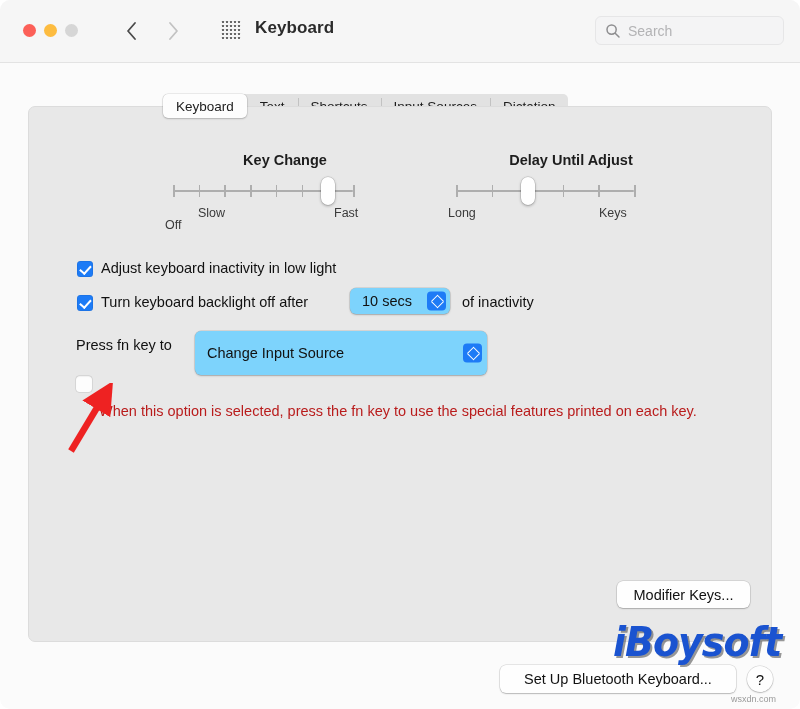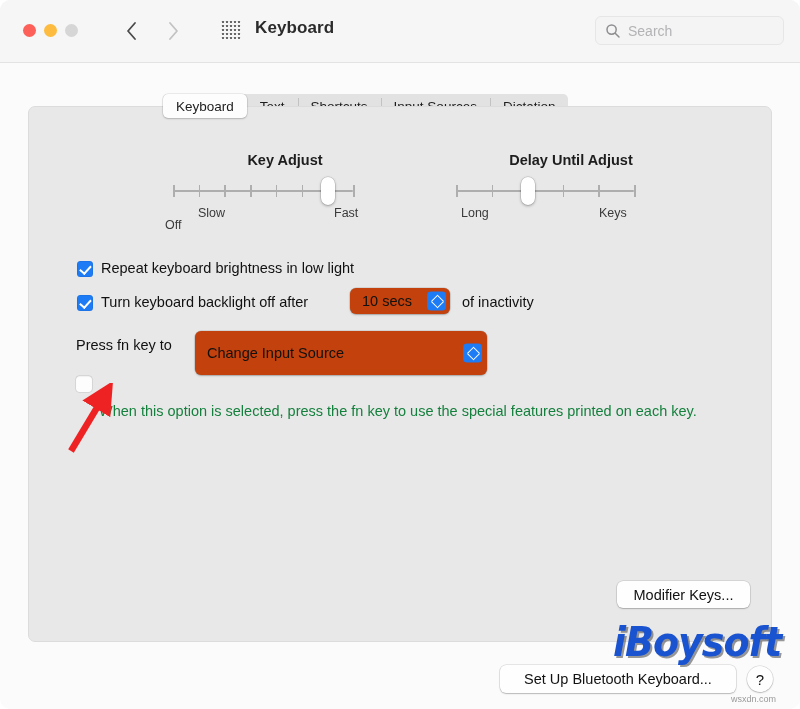--- a/index.html
+++ b/index.html
@@ -167,21 +167,21 @@
     border: solid #fff; border-width: 0 2px 2px 0;
     transform: rotate(42deg);
   }
   .rowtext {
     position: absolute;
     font-size: 14.5px; color: #111111; white-space: nowrap;
   }
 
   .popup {
     position: absolute;
-    background: #c2410c;
+    background: #7dd3fc;
     border-radius: 6px;
     box-shadow: 0 0 0 0.5px rgba(0,0,0,0.16), 0 1px 2px rgba(0,0,0,0.22);
     display: flex; align-items: center;
   }
   .popup .pv {
     font-size: 14.5px; color: #111111;
     padding-left: 12px; white-space: nowrap;
   }
   .stepper {
     position: absolute; top: 50%; transform: translateY(-50%);
@@ -193,21 +193,21 @@
     content: "";
     position: absolute; left: 5.5px;
     width: 8px; height: 8px;
     border: solid #ffffff; border-width: 1.6px 1.6px 0 0;
   }
   .stepper::before { top: 5.2px;  transform: rotate(-45deg); }
   .stepper::after  { top: 6.2px;  transform: rotate(135deg); }
 
   .desc {
     position: absolute;
-    font-size: 14.5px; color: #15803d; line-height: 19px;
+    font-size: 14.5px; color: #b91c1c; line-height: 19px;
   }
 
   
   .btn {
     position: absolute;
     background: #fefefe;
     border-radius: 6px;
     box-shadow: 0 0 0 0.5px rgba(0,0,0,0.17), 0 1px 1.5px rgba(0,0,0,0.2);
     display: flex; align-items: center; justify-content: center;
     font-size: 14.5px; color: #111111;
@@ -317,21 +317,21 @@
       <span>Input Sources</span>
     </div>
     <div class="tab">
       <span>Dictation</span>
     </div>
   </div>
 
   <div id="panel">
 
     <div class="slider-group" id="sg-key-repeat" style="left:132px; top:45px; width:248px; height:75px;">
-      <div class="slider-title">Key Adjust</div>
+      <div class="slider-title">Key Change</div>
       <div class="track" style="width:180px; left:12px;"></div>
       <div class="tick" style="left:12px;"></div>
       <div class="tick" style="left:37.7px;"></div>
       <div class="tick" style="left:63.4px;"></div>
       <div class="tick" style="left:89.1px;"></div>
       <div class="tick" style="left:114.9px;"></div>
       <div class="tick" style="left:140.6px;"></div>
       <div class="tick" style="left:166.3px;"></div>
       <div class="tick" style="left:192px;"></div>
       <div class="thumb" style="left:167px;"></div>
@@ -343,26 +343,26 @@
     <div class="slider-group" id="sg-delay" style="left:418px; top:45px; width:248px; height:75px;">
       <div class="slider-title">Delay Until Adjust</div>
       <div class="track" style="width:178px; left:9px;"></div>
       <div class="tick" style="left:9px;"></div>
       <div class="tick" style="left:44.6px;"></div>
       <div class="tick" style="left:80.2px;"></div>
       <div class="tick" style="left:115.8px;"></div>
       <div class="tick" style="left:151.4px;"></div>
       <div class="tick" style="left:187px;"></div>
       <div class="thumb" style="left:81px;"></div>
-      <div class="slabel" style="left:1px;margin-left:13px;">Long</div>
+      <div class="slabel" style="left:1px;">Long</div>
       <div class="slabel" style="left:152px;">Keys</div>
     </div>
 
     <div class="cb on" style="left:48px; top:154px;"></div>
-    <div class="rowtext" style="left:72px; top:153px;">Repeat keyboard brightness in low light</div>
+    <div class="rowtext" style="left:72px; top:153px;">Adjust keyboard inactivity in low light</div>
 
     <div class="cb on" style="left:48px; top:188px;"></div>
     <div class="rowtext" style="left:72px; top:187px;">Turn keyboard backlight off after</div>
     <div class="popup" style="left:321px; top:181px; width:100px; height:26px;">
       <span class="pv">10 secs</span>
       <span class="stepper" style="right:4px;"></span>
     </div>
     <div class="rowtext" style="left:433px; top:187px;">of inactivity</div>
 
     <div class="rowtext" style="left:47px; top:230px;text-align:center;">Press fn key to</div>

